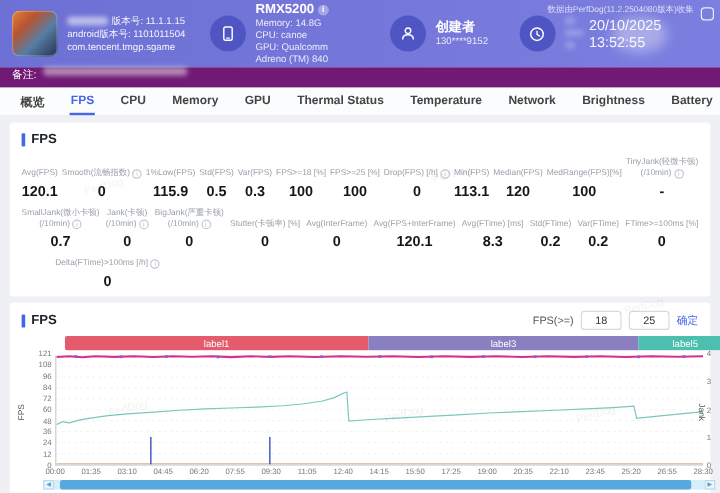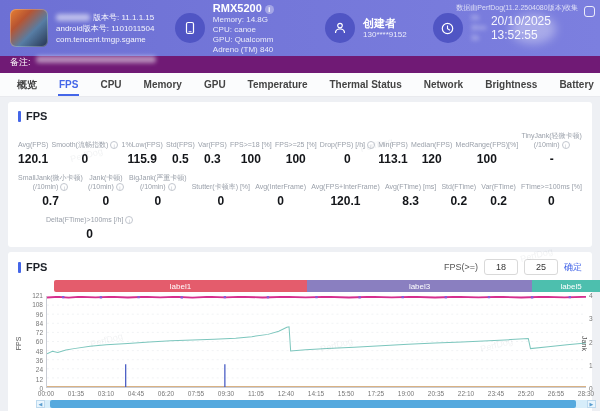--- a/index.html
+++ b/index.html
@@ -144,22 +144,22 @@
   <span>备注:</span>
   <span class="mask"></span>
 </div>
 
 <div class="tabbar" id="tabbar">
     <div class="tab">概览</div>
     <div class="tab active">FPS</div>
     <div class="tab">CPU</div>
     <div class="tab">Memory</div>
     <div class="tab">GPU</div>
+    <div class="tab">Thermal Status</div>
     <div class="tab">Temperature</div>
-    <div class="tab">Thermal Status</div>
     <div class="tab">Network</div>
     <div class="tab">Brightness</div>
     <div class="tab">Battery</div>
   </div>
 
 <div class="card">
   <div class="sec-title">
     <div class="sec-bar"></div>
     <div class="sec-text">FPS</div>
   </div>

